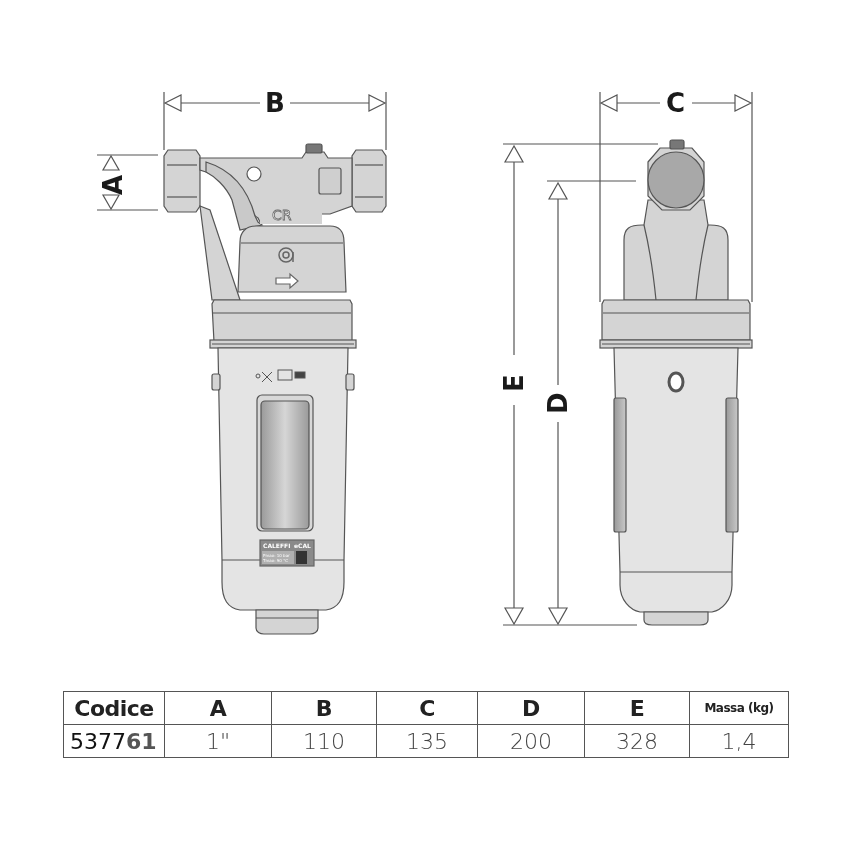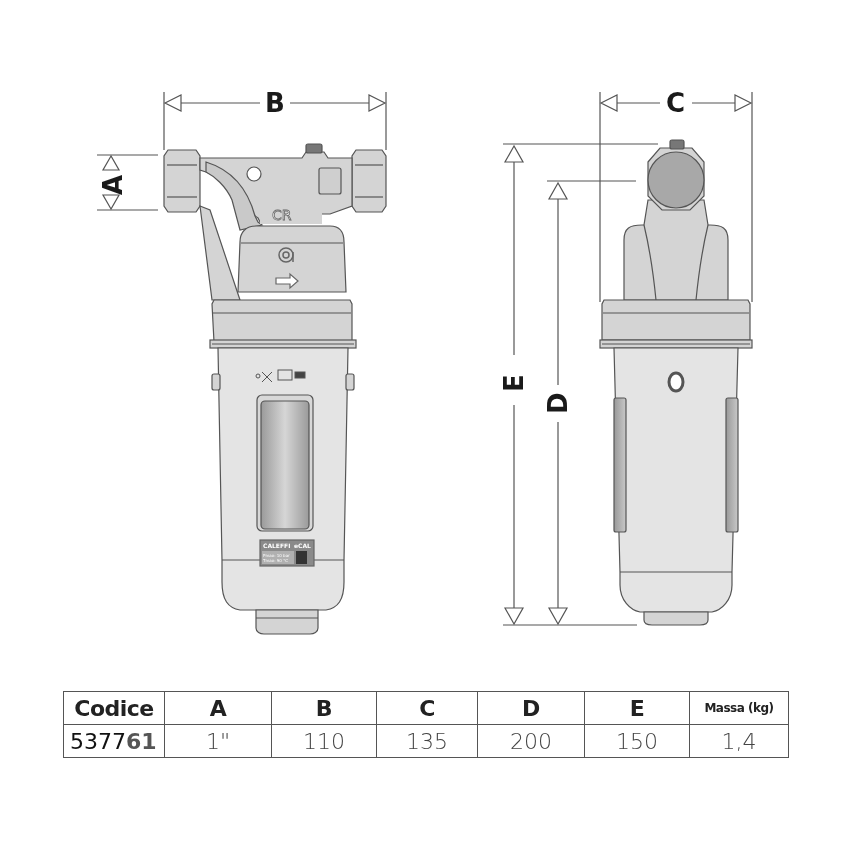--- a/index.html
+++ b/index.html
@@ -178,17 +178,17 @@
     <th style="width:106px">D</th>
     <th style="width:104px">E</th>
     <th class="massa" style="width:98px">Massa (kg)</th>
   </tr>
   <tr>
     <td class="code"><span class="code-b">5377</span><span class="code-l">61</span></td>
     <td>1"</td>
     <td>110</td>
     <td>135</td>
     <td>200</td>
-    <td>150</td>
+    <td>328</td>
     <td>1,4</td>
   </tr>
 </tbody>
   </table>
 
 </body></html>

